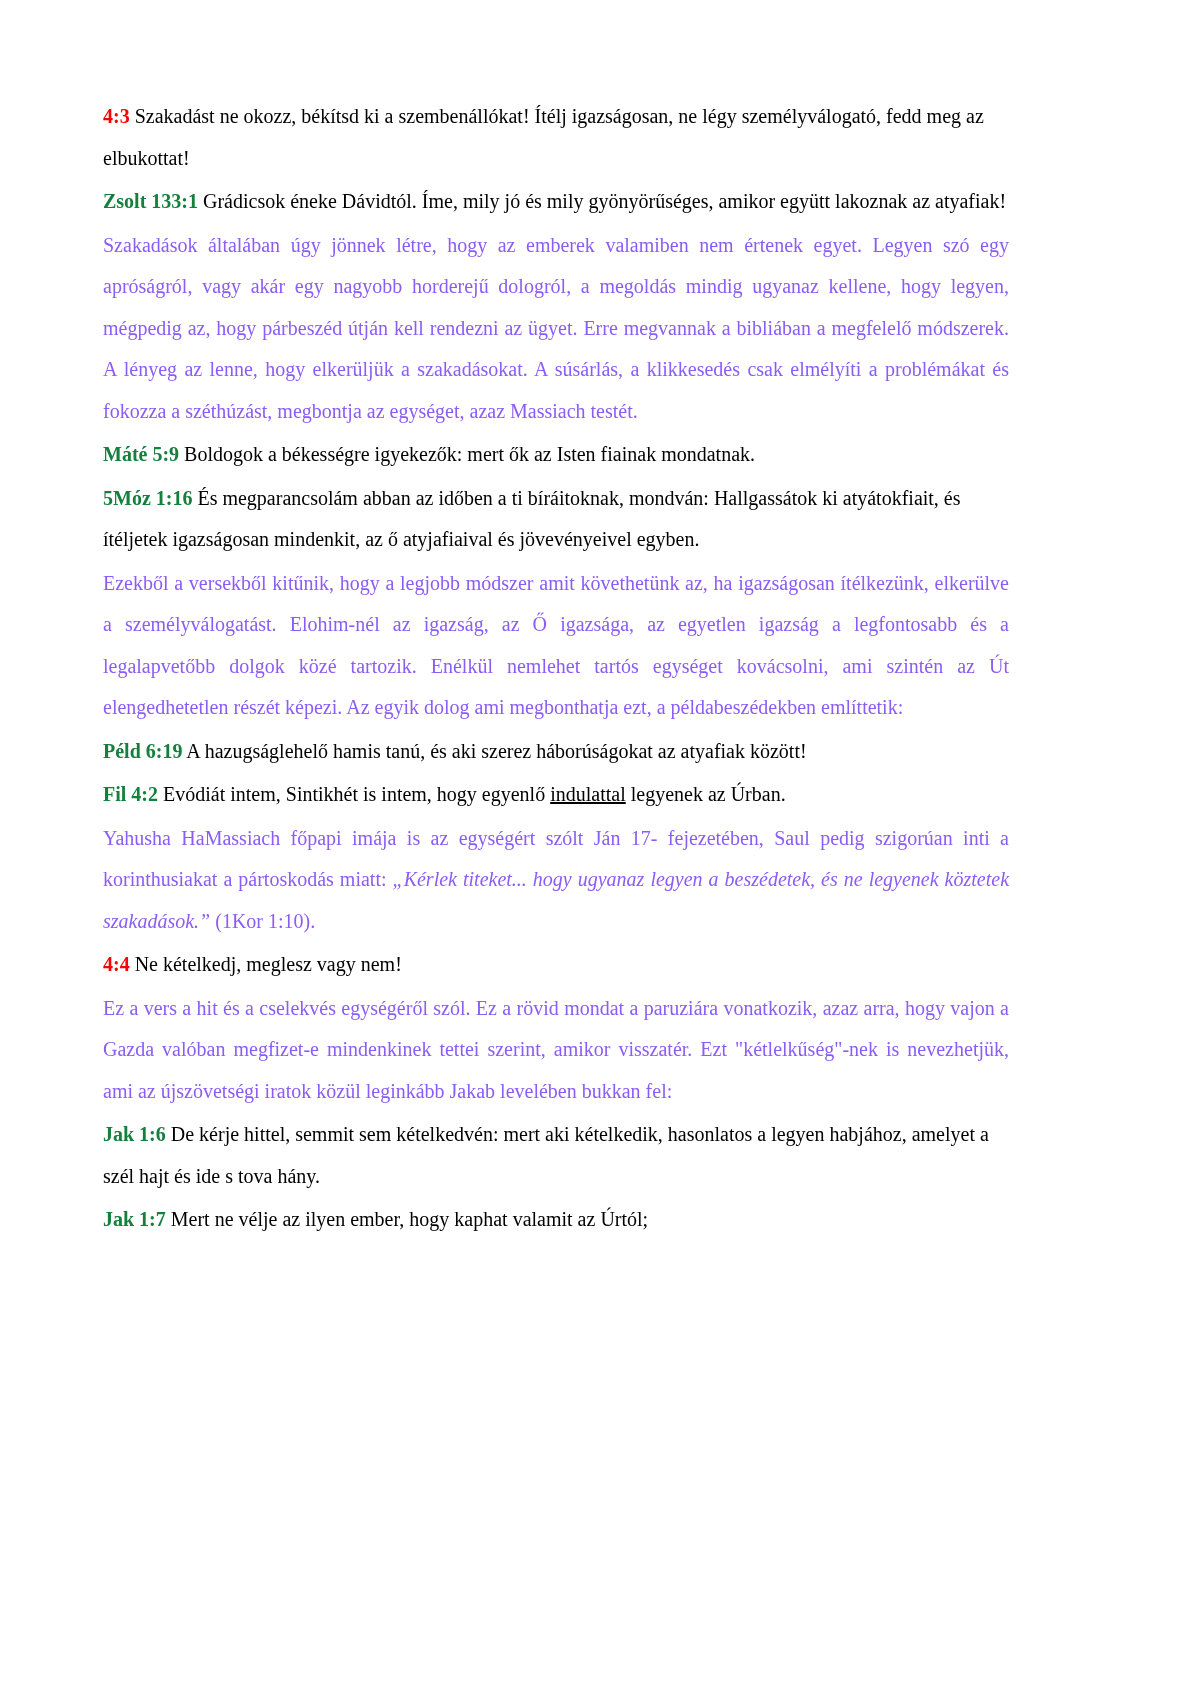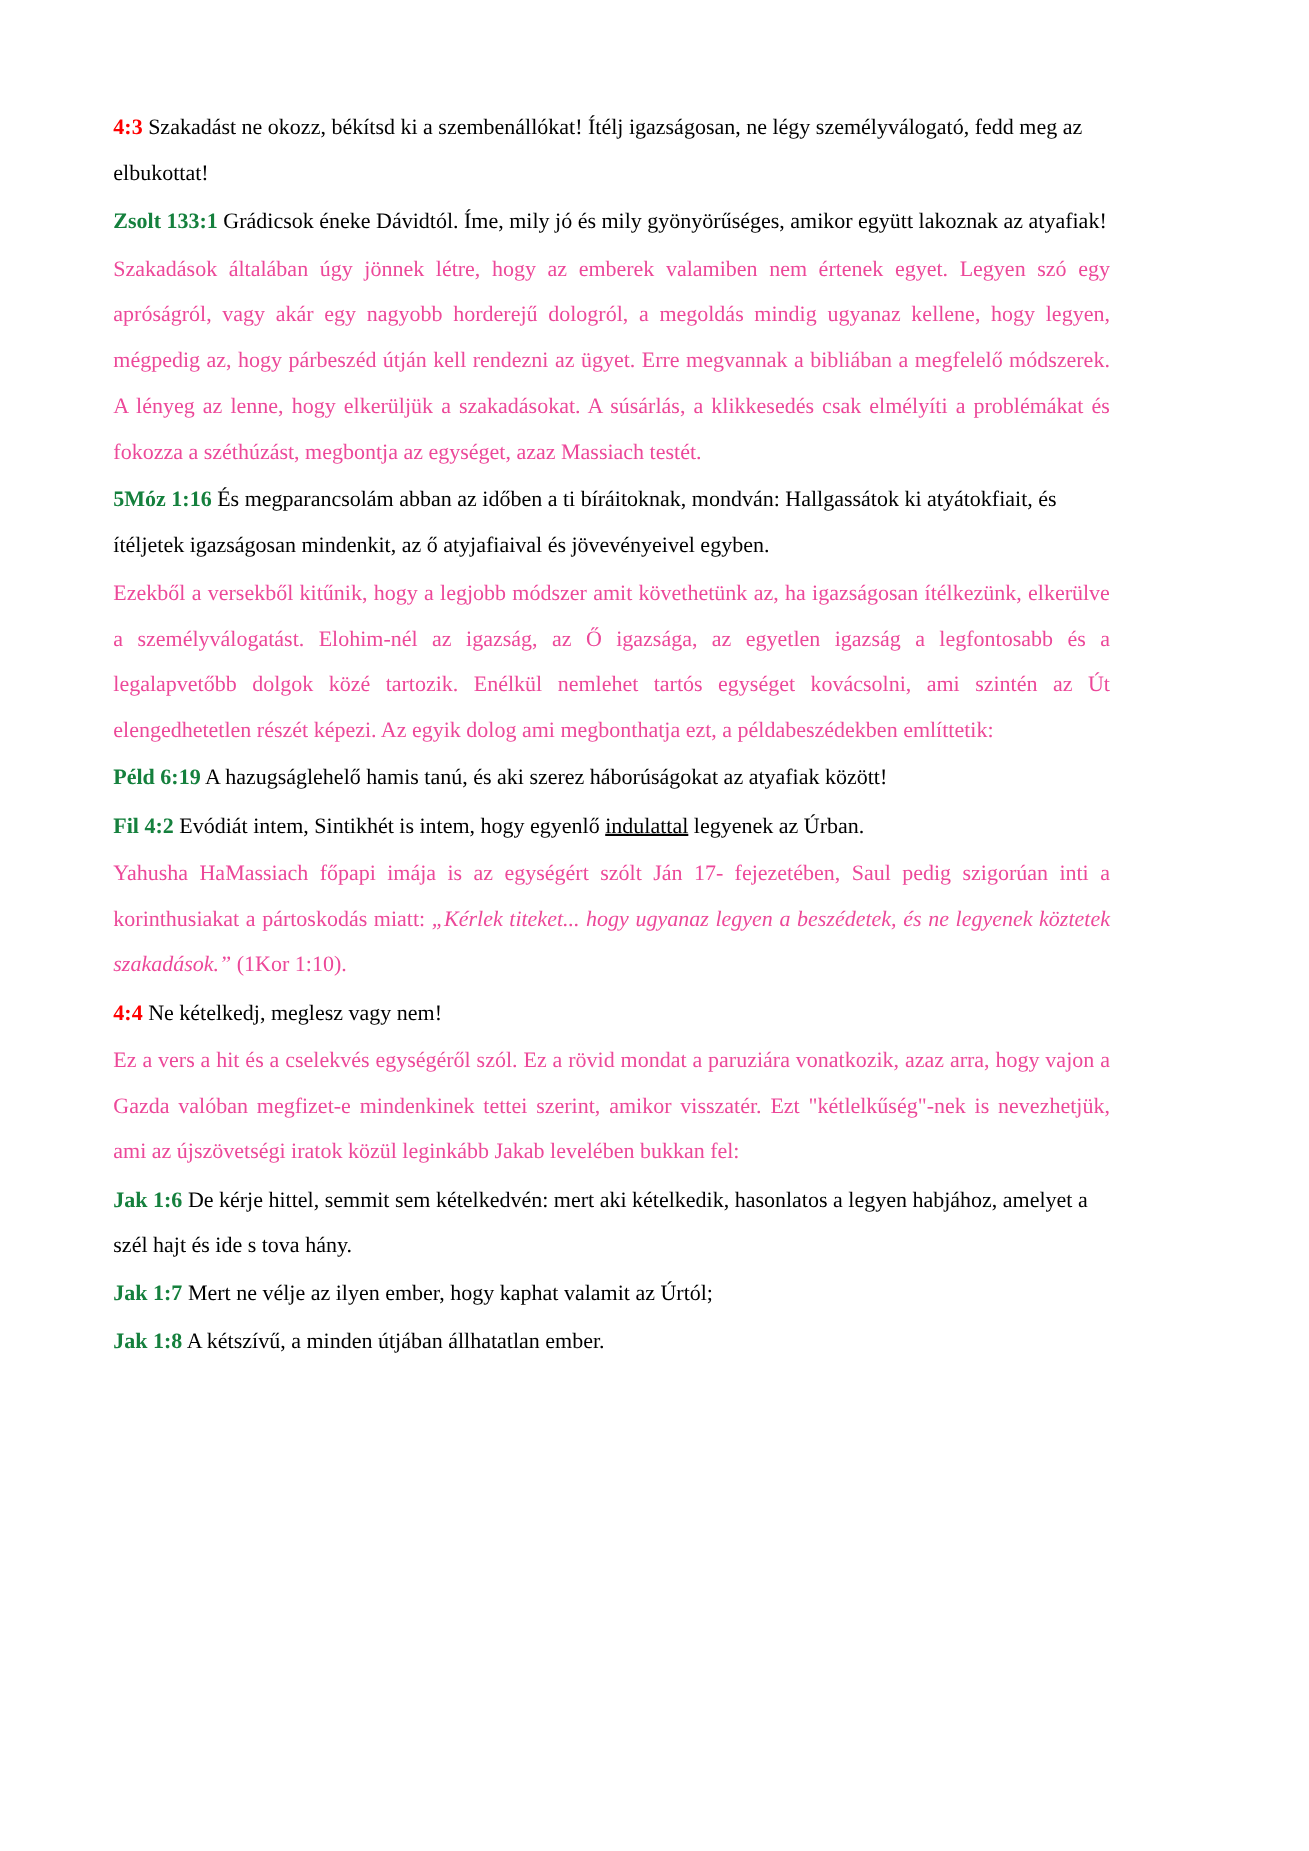--- a/index.html
+++ b/index.html
@@ -30,32 +30,33 @@
     text-align: left;
     color: #000000;
   }
   p.para.justify {
     text-align: justify;
   }
   .seg { white-space: pre-wrap; }
   .role-ref-red    { color: #ff0000; font-weight: bold; }
   .role-ref-green  { color: #15803d; font-weight: bold; }
   .role-body       { color: #000000; }
-  .role-commentary { color: #ec4899; }
+  .role-commentary { color: #8b5cf6; }
   .st-italic    { font-style: italic; }
   .st-underline { text-decoration: underline; }
 </style>
 </head>
 <body>
 
 <div class="page">
   <main class="doc">
       <p class="para"><span class="seg role-ref-red">4:3</span><span class="seg role-body"> Szakadást ne okozz, békítsd ki a szembenállókat! Ítélj igazságosan, ne légy személyválogató, fedd meg az elbukottat!</span></p>
       <p class="para"><span class="seg role-ref-green">Zsolt 133:1</span><span class="seg role-body"> Grádicsok éneke Dávidtól. Íme, mily jó és mily gyönyörűséges, amikor együtt lakoznak az atyafiak!</span></p>
       <p class="para justify"><span class="seg role-commentary">Szakadások általában úgy jönnek létre, hogy az emberek valamiben nem értenek egyet. Legyen szó egy apróságról, vagy akár egy nagyobb horderejű dologról, a megoldás mindig ugyanaz kellene, hogy legyen, mégpedig az, hogy párbeszéd útján kell rendezni az ügyet. Erre megvannak a bibliában a megfelelő módszerek. A lényeg az lenne, hogy elkerüljük a szakadásokat. A súsárlás, a klikkesedés csak elmélyíti a problémákat és fokozza a széthúzást, megbontja az egységet, azaz Massiach testét.</span></p>
+      <p class="para"><span class="seg role-ref-green">Máté 5:9</span><span class="seg role-body"> Boldogok a békességre igyekezők: mert ők az Isten fiainak mondatnak.</span></p>
       <p class="para"><span class="seg role-ref-green">5Móz 1:16</span><span class="seg role-body"> És megparancsolám abban az időben a ti bíráitoknak, mondván: Hallgassátok ki atyátokfiait, és ítéljetek igazságosan mindenkit, az ő atyjafiaival és jövevényeivel egyben.</span></p>
       <p class="para justify"><span class="seg role-commentary">Ezekből a versekből kitűnik, hogy a legjobb módszer amit követhetünk az, ha igazságosan ítélkezünk, elkerülve a személyválogatást. Elohim-nél az igazság, az Ő igazsága, az egyetlen igazság a legfontosabb és a legalapvetőbb dolgok közé tartozik. Enélkül nemlehet tartós egységet kovácsolni, ami szintén az Út elengedhetetlen részét képezi. Az egyik dolog ami megbonthatja ezt, a példabeszédekben említtetik:</span></p>
       <p class="para"><span class="seg role-ref-green">Péld 6:19</span><span class="seg role-body"> A hazugságlehelő hamis tanú, és aki szerez háborúságokat az atyafiak között!</span></p>
       <p class="para"><span class="seg role-ref-green">Fil 4:2</span><span class="seg role-body"> Evódiát intem, Sintikhét is intem, hogy egyenlő </span><span class="seg role-body st-underline">indulattal</span><span class="seg role-body"> legyenek az Úrban.</span></p>
       <p class="para justify"><span class="seg role-commentary">Yahusha HaMassiach főpapi imája is az egységért szólt Ján 17- fejezetében, Saul pedig szigorúan inti a korinthusiakat a pártoskodás miatt: </span><span class="seg role-commentary st-italic">„Kérlek titeket... hogy ugyanaz legyen a beszédetek, és ne legyenek köztetek szakadások.”</span><span class="seg role-commentary"> (1Kor 1:10).</span></p>
       <p class="para"><span class="seg role-ref-red">4:4</span><span class="seg role-body"> Ne kételkedj, meglesz vagy nem!</span></p>
       <p class="para justify"><span class="seg role-commentary">Ez a vers a hit és a cselekvés egységéről szól. Ez a rövid mondat a paruziára vonatkozik, azaz arra, hogy vajon a Gazda valóban megfizet-e mindenkinek tettei szerint, amikor visszatér. Ezt "kétlelkűség"-nek is nevezhetjük, ami az újszövetségi iratok közül leginkább Jakab levelében bukkan fel:</span></p>
       <p class="para"><span class="seg role-ref-green">Jak 1:6</span><span class="seg role-body"> De kérje hittel, semmit sem kételkedvén: mert aki kételkedik, hasonlatos a legyen habjához, amelyet a szél hajt és ide s tova hány.</span></p>
       <p class="para"><span class="seg role-ref-green">Jak 1:7</span><span class="seg role-body"> Mert ne vélje az ilyen ember, hogy kaphat valamit az Úrtól;</span></p>
       <p class="para"><span class="seg role-ref-green">Jak 1:8</span><span class="seg role-body"> A kétszívű, a minden útjában állhatatlan ember.</span></p>

